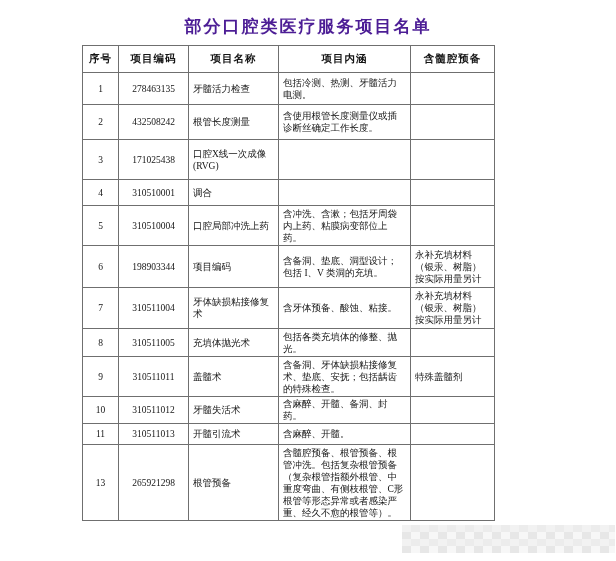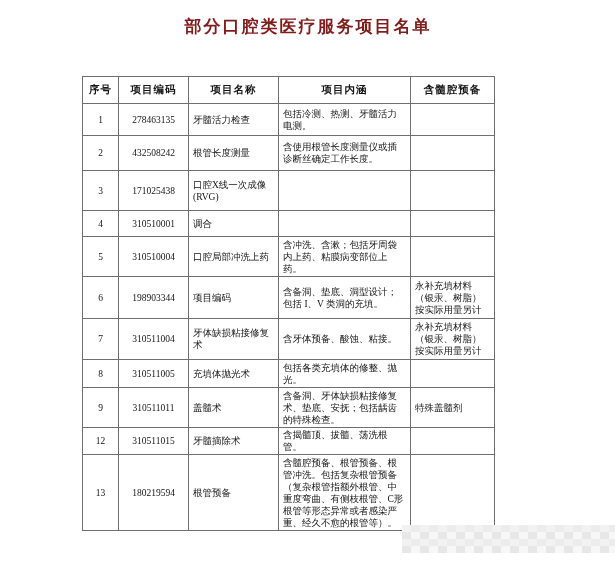--- a/index.html
+++ b/index.html
@@ -8,27 +8,26 @@
     background:#ffffff;
     font-family:"Liberation Serif","DejaVu Serif",serif;
     color:#151515;
     position:relative;
     overflow:hidden;
   }
   .doc-title {
     position:absolute; top:15px; left:0; width:616px;
     text-align:center;
     font-size:17px; font-weight:bold; letter-spacing:2px;
-    color:#7f1d1d;
+    color:#4c1d95;
   }
   table.svc {
     position:absolute; left:82px; top:45px;
     border-collapse:collapse; table-layout:fixed;
     background:#fff;
-    margin-top:31px;
   }
   table.svc col.c1 { width:36px; }
   table.svc col.c2 { width:70px; }
   table.svc col.c3 { width:90px; }
   table.svc col.c4 { width:132px; }
   table.svc col.c5 { width:84px; }
   table.svc th, table.svc td {
     border:1px solid #6f6f6f;
     font-size:9.5px; line-height:12px;
     padding:1px 4px;
@@ -128,30 +127,37 @@
         <td class="cell-content">包括各类充填体的修整、抛光。</td>
         <td class="cell-exclusion"></td>
       </tr>
       <tr style="height: 40px;">
         <td class="cell-no">9</td>
         <td class="cell-code">310511011</td>
         <td class="cell-name">盖髓术</td>
         <td class="cell-content">含备洞、牙体缺损粘接修复术、垫底、安抚；包括龋齿的特殊检查。</td>
         <td class="cell-exclusion">特殊盖髓剂</td>
       </tr>
-      <tr style="height: 24px;">
-        <td class="cell-no">12</td>
-        <td class="cell-code">310511015</td>
-        <td class="cell-name">牙髓摘除术</td>
-        <td class="cell-content">含揭髓顶、拔髓、荡洗根管。</td>
+      <tr style="height: 23px;">
+        <td class="cell-no">10</td>
+        <td class="cell-code">310511012</td>
+        <td class="cell-name">牙髓失活术</td>
+        <td class="cell-content">含麻醉、开髓、备洞、封药。</td>
+        <td class="cell-exclusion"></td>
+      </tr>
+      <tr style="height: 21px;">
+        <td class="cell-no">11</td>
+        <td class="cell-code">310511013</td>
+        <td class="cell-name">开髓引流术</td>
+        <td class="cell-content">含麻醉、开髓。</td>
         <td class="cell-exclusion"></td>
       </tr>
       <tr style="height: 76px;">
         <td class="cell-no">13</td>
-        <td class="cell-code">180219594</td>
+        <td class="cell-code">265921298</td>
         <td class="cell-name">根管预备</td>
         <td class="cell-content">含髓腔预备、根管预备、根管冲洗。包括复杂根管预备（复杂根管指额外根管、中重度弯曲、有侧枝根管、C形根管等形态异常或者感染严重、经久不愈的根管等）。</td>
         <td class="cell-exclusion"></td>
       </tr>
     </tbody>
 </table>
 
 <div class="mosaic"></div>
 
 </body></html>

